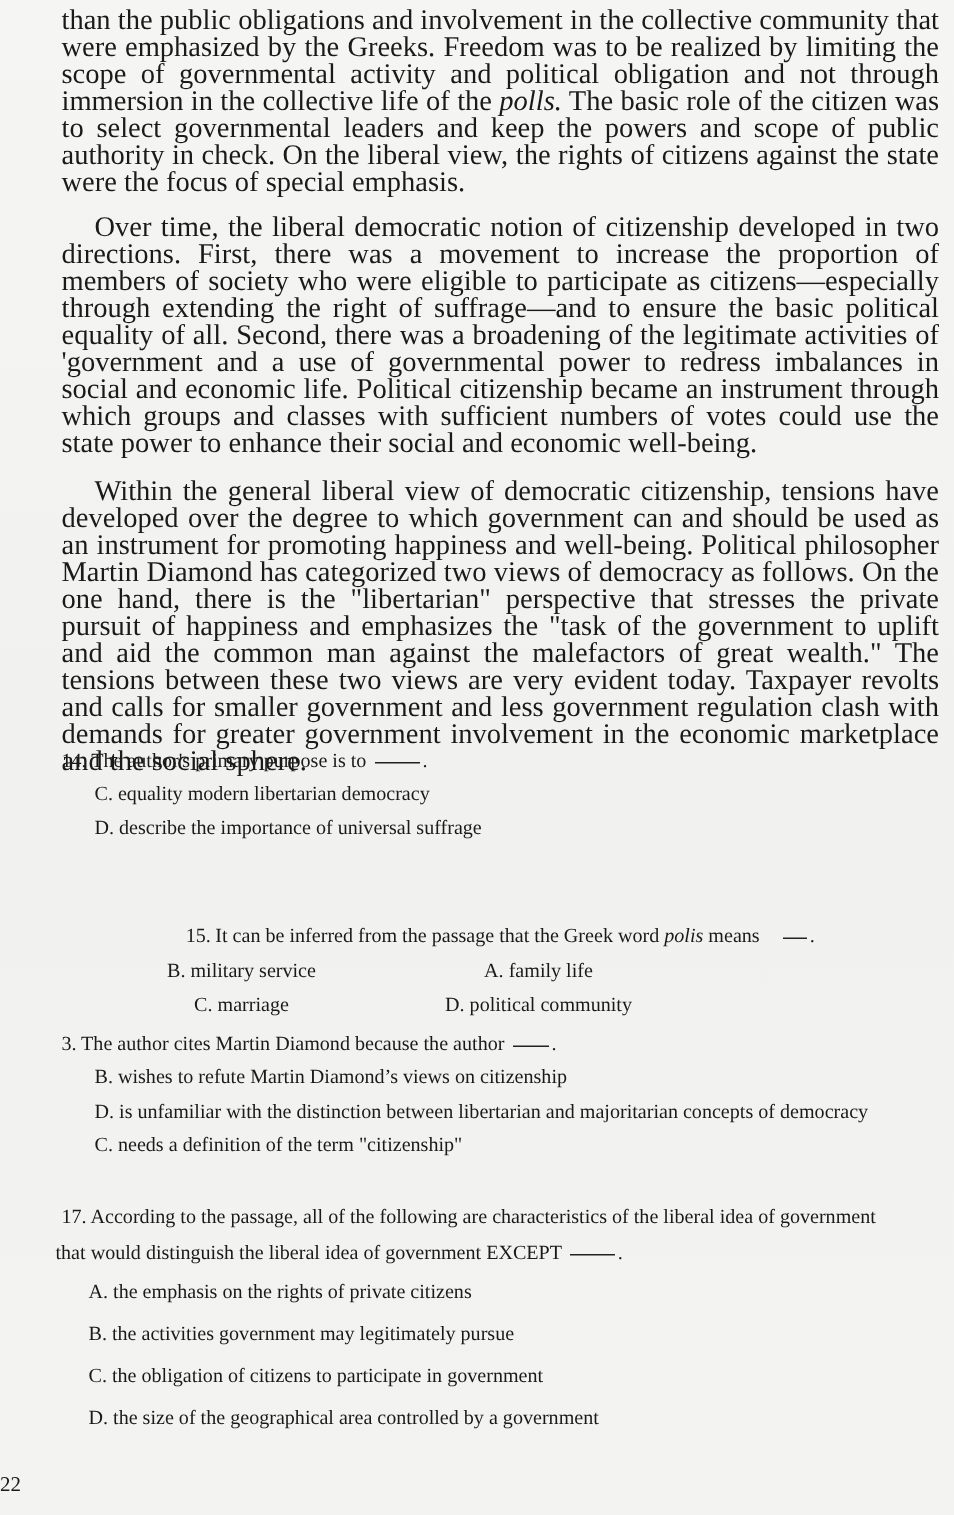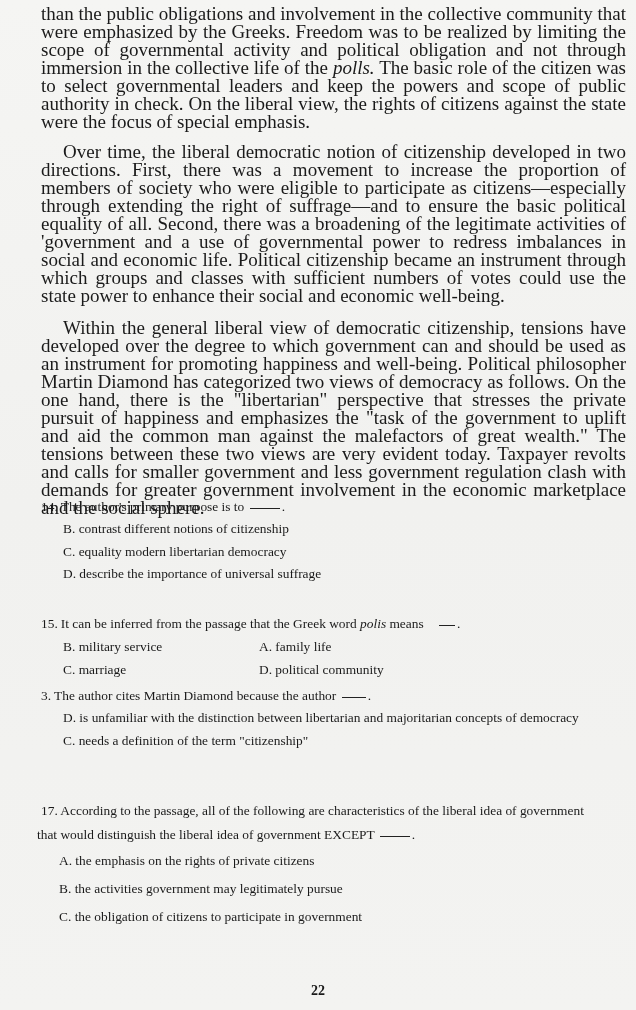--- a/index.html
+++ b/index.html
@@ -55,23 +55,23 @@
       width: 30px;
       height: 1px;
       vertical-align: 2px;
       margin: 0 2px;
     }
     .blank.short { width: 16px; }
     .page-number {
       position: absolute;
       left: 0; width: 636px;
       top: 983px;
-      text-align: center;
+      text-align: left;
       font-size: 14px;
-      font-weight: bold;
+      font-weight: normal;
     }
     em { font-style: italic; }
     .q17-stem { line-height: 24px; margin: 0; }
     .q17-stem .line2 { display: block; margin-left: -4px; }
     .q17 .opt { line-height: 28px; margin-left: 18px; }
   </style>
 </head>
 <body>
 
 <div class="page">
@@ -79,42 +79,43 @@
   <div class="passage">
     <p class="para"><span>than the public obligations and involvement in the collective community that were emphasized by the Greeks. Freedom was to be realized by limiting the scope of governmental activity and political obligation and not through immersion in the collective life of the </span><em>polls.</em><span> The basic role of the citizen was to select governmental leaders and keep the powers and scope of public authority in check. On the liberal view, the rights of citizens against the state were the focus of special emphasis.</span></p>
     <div class="gap1"></div>
     <p class="para indent">Over time, the liberal democratic notion of citizenship developed in two directions. First, there was a movement to increase the proportion of members of society who were eligible to participate as citizens—especially through extending the right of suffrage—and to ensure the basic political equality of all. Second, there was a broadening of the legitimate activities of 'government and a use of governmental power to redress imbalances in social and economic life. Political citizenship became an instrument through which groups and classes with sufficient numbers of votes could use the state power to enhance their social and economic well-being.</p>
     <div class="gap2"></div>
     <p class="para indent">Within the general liberal view of democratic citizenship, tensions have developed over the degree to which government can and should be used as an instrument for promoting happiness and well-being. Political philosopher Martin Diamond has categorized two views of democracy as follows. On the one hand, there is the "libertarian" perspective that stresses the private pursuit of happiness and emphasizes the "task of the government to uplift and aid the common man against the malefactors of great wealth." The tensions between these two views are very evident today. Taxpayer revolts and calls for smaller government and less government regulation clash with demands for greater government involvement in the economic marketplace and the social sphere.</p>
   </div>
 
   <div class="question-block" style="top:495px;">
     <p class="q-stem"><span class="num">14.</span><span>The author's primary purpose is to</span> <span class="blank"></span><span>.</span></p>
-    <span class="opt">B. contrast different notions of citizenship</span>
     <span class="opt">C. equality modern libertarian democracy</span>
     <span class="opt">D. describe the importance of universal suffrage</span>
   </div>
 
-  <div class="question-block" style="top:612px;">
+  <div class="question-block" style="top:612px;text-align:center;">
     <p class="q-stem"><span class="num">15.</span><span>It can be inferred from the passage that the Greek word </span><em>polis</em><span> means</span> &nbsp; &nbsp;<span class="blank short"></span><span>.</span></p>
     <div class="opt-grid">
       <span>B. military service</span>
       <span>A. family life</span>
       <span>C. marriage</span>
       <span>D. political community</span>
     </div>
   </div>
 
   <div class="question-block" style="top:684px;">
     <p class="q-stem"><span class="num">3.</span><span>The author cites Martin Diamond because the author</span> <span class="blank" style="width:24px;"></span><span>.</span></p>
+    <span class="opt">B. wishes to refute Martin Diamond’s views on citizenship</span>
     <span class="opt">D. is unfamiliar with the distinction between libertarian and majoritarian concepts of democracy</span>
     <span class="opt">C. needs a definition of the term "citizenship"</span>
   </div>
 
   <div class="question-block q17" style="top:799px;">
     <p class="q17-stem"><span class="num">17.</span> <span>According to the passage, all of the following are characteristics of the liberal idea of government</span><span class="line2"><span>that would distinguish the liberal idea of government EXCEPT</span> <span class="blank"></span><span>.</span></span></p>
     <span class="opt">A. the emphasis on the rights of private citizens</span>
     <span class="opt">B. the activities government may legitimately pursue</span>
     <span class="opt">C. the obligation of citizens to participate in government</span>
+    <span class="opt">D. the size of the geographical area controlled by a government</span>
   </div>
 
   <div class="page-number">22</div>
 </div>
 
 </body></html>

